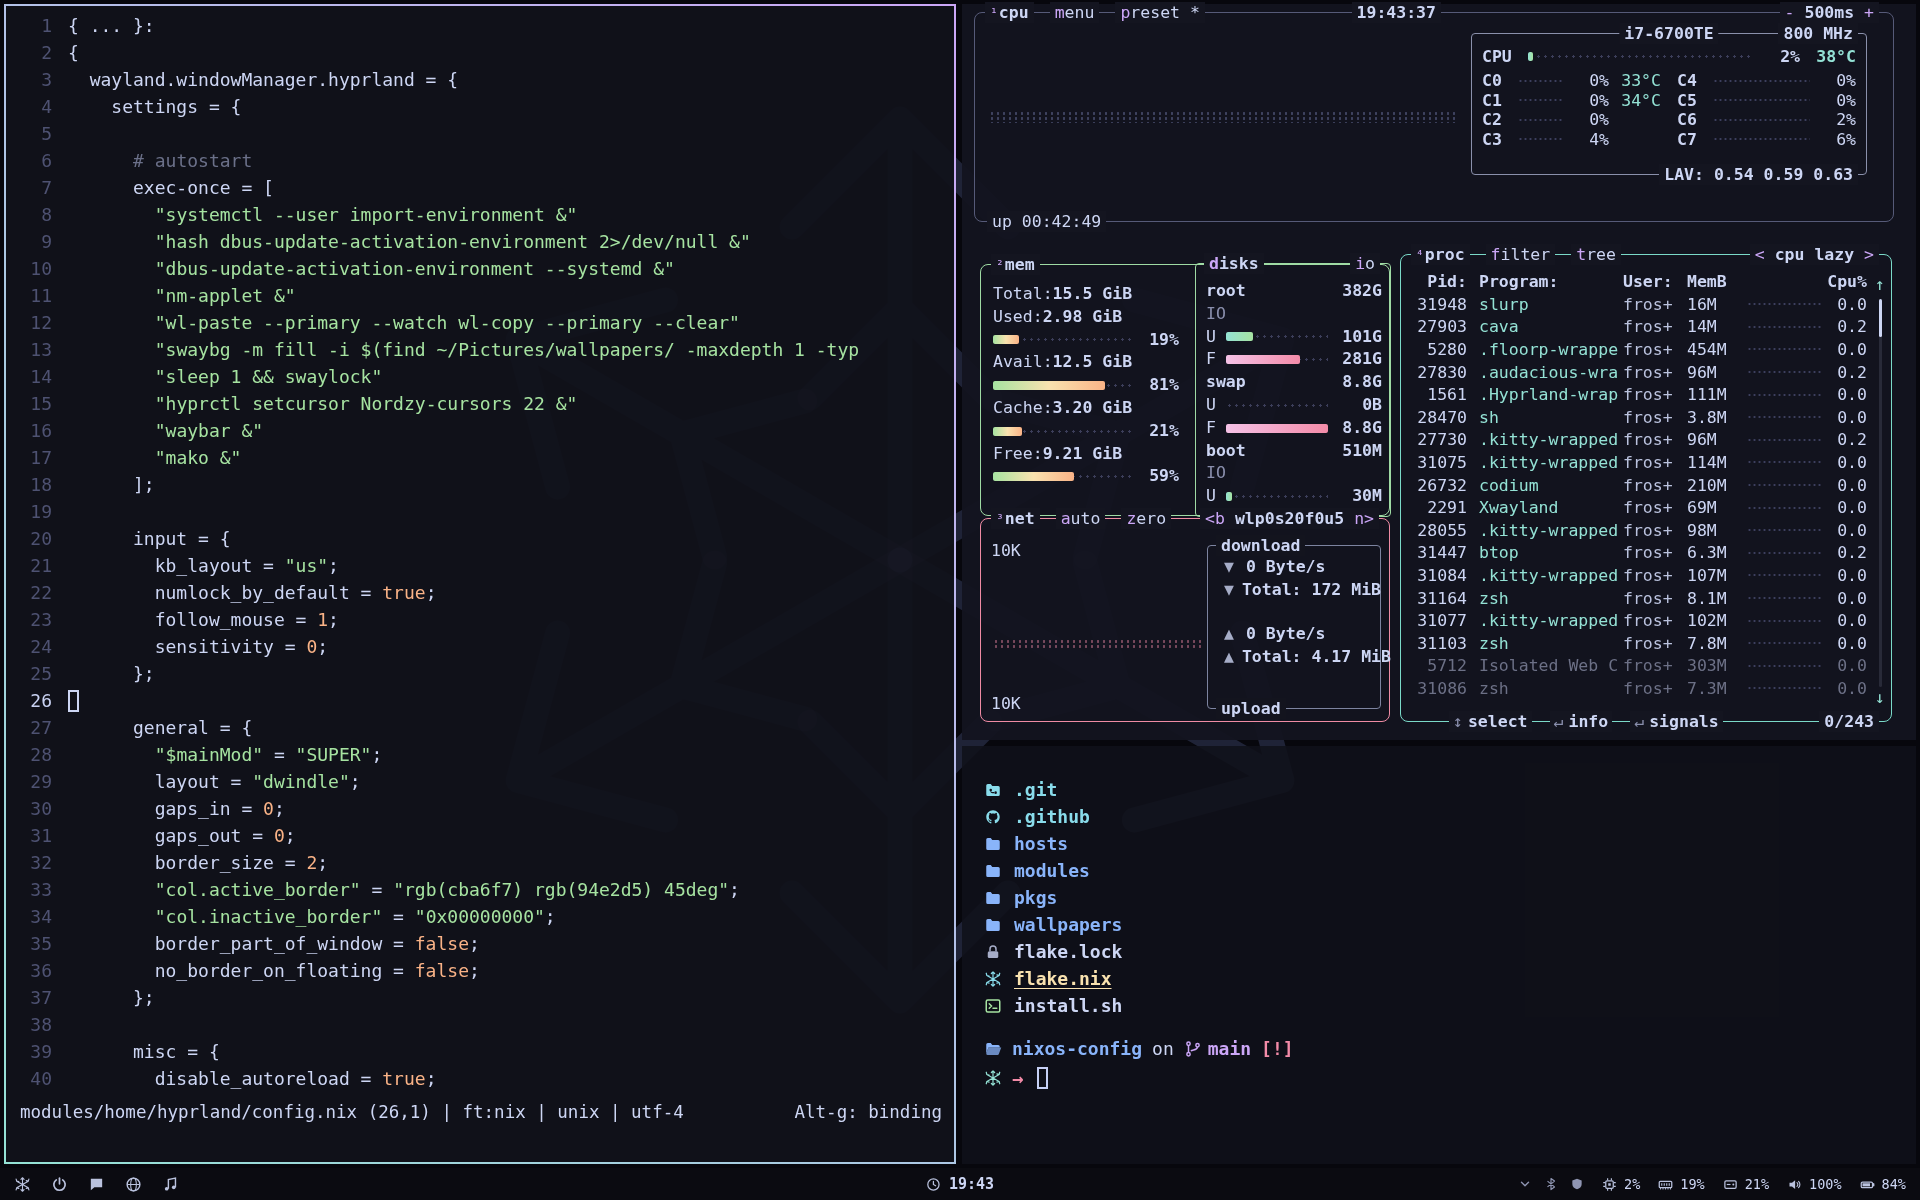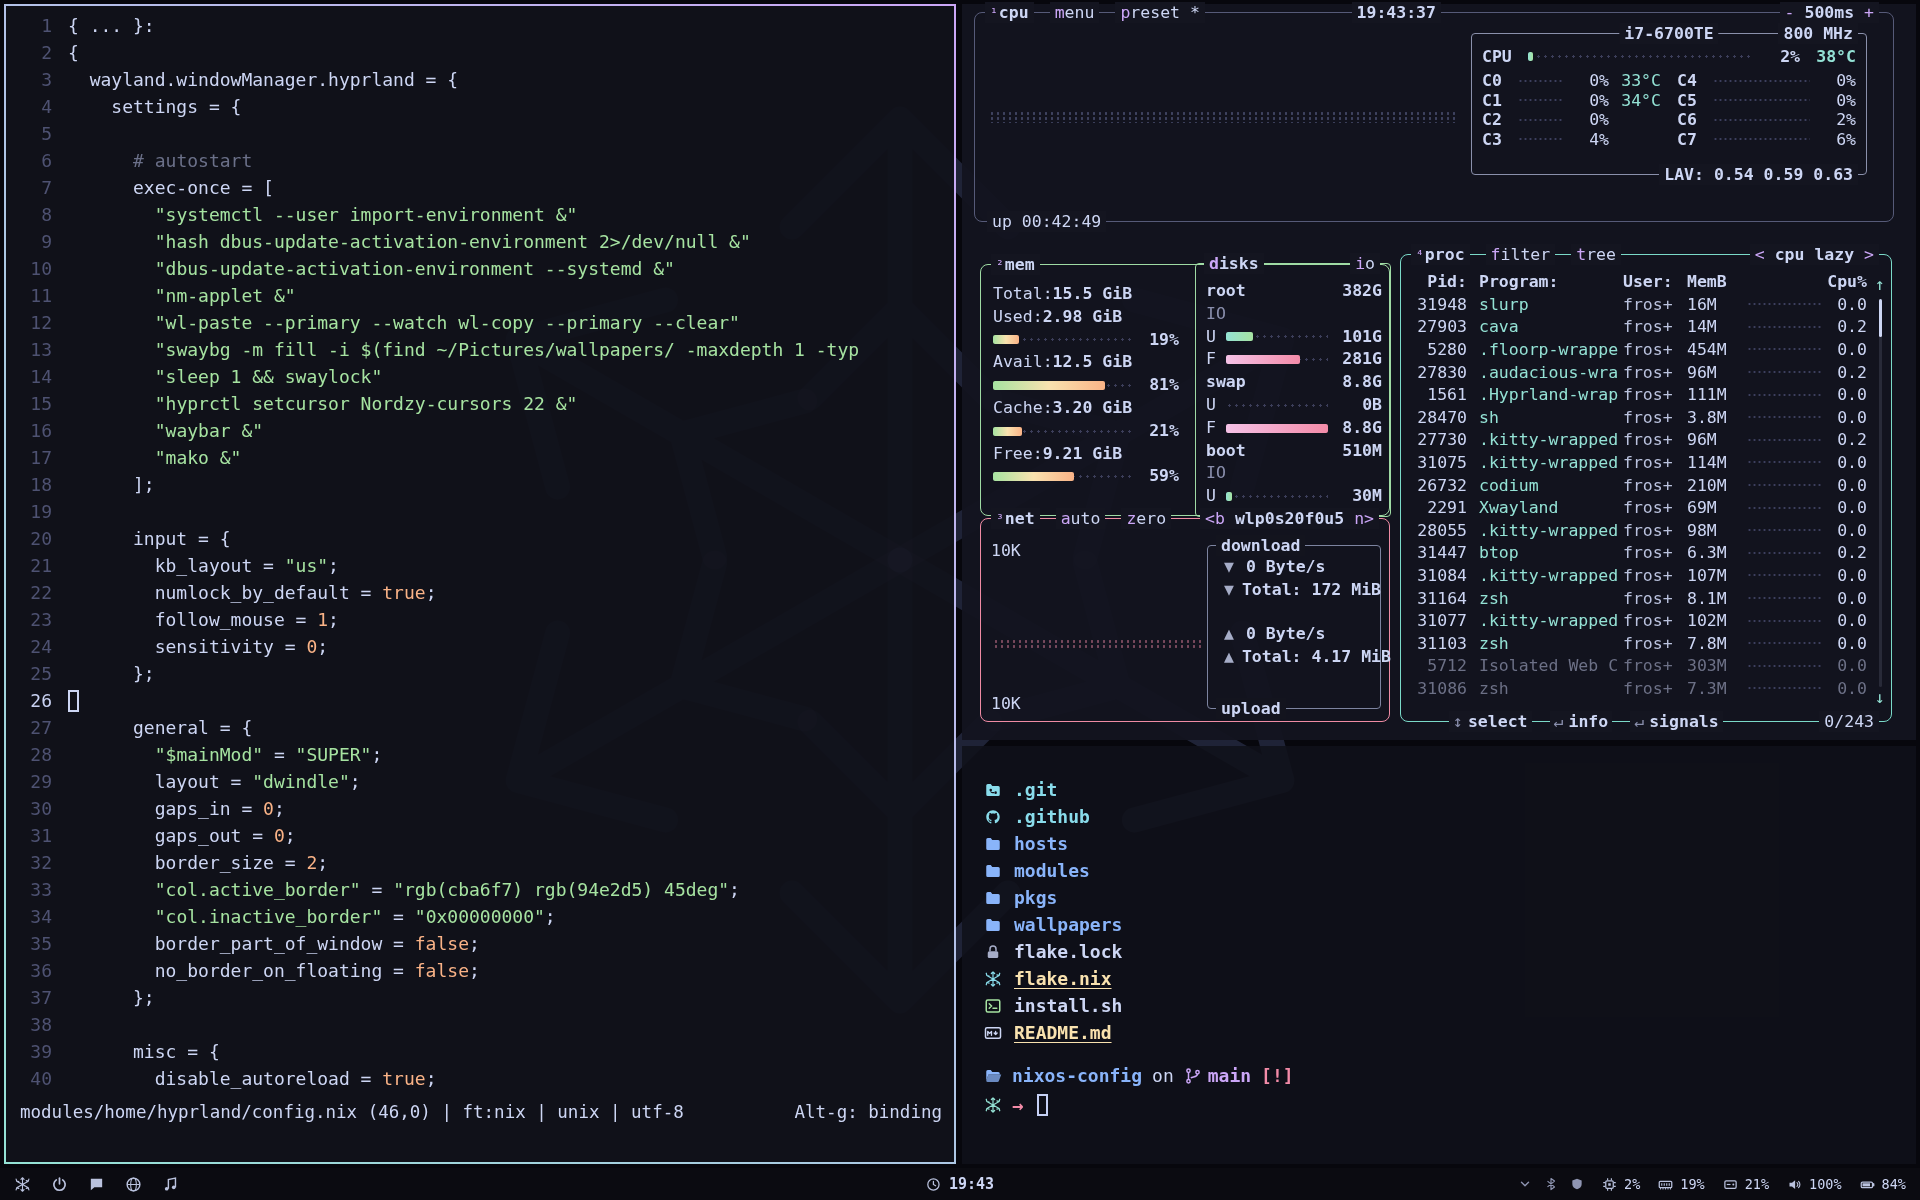--- a/index.html
+++ b/index.html
@@ -104,21 +104,21 @@
   .p-mem,.h-mem{width:56px;flex:none}
   .p-cpu,.h-cpu{width:42px;text-align:right;flex:none}
   .p-scroll-up{position:absolute;right:6px;top:20px;color:var(--teal)}
   .p-scroll-dn{position:absolute;right:6px;bottom:14px;color:var(--teal)}
   .p-track{position:absolute;right:9px;top:44px;bottom:34px;width:3px;background:rgba(205,214,244,.12);border-radius:2px}
   .p-thumb{position:absolute;right:9px;top:44px;width:3px;height:38px;background:#cdd6f4;border-radius:2px}
   .p-footer{position:absolute;bottom:-11px;left:48px;display:flex;gap:18px}
   .pf-item{background:var(--labelbg);padding:0 4px;line-height:21px}
   .pf-item i{font-style:normal;color:#8a8fad;margin-right:5px}
   .pf-item b{color:var(--text)}
-  .p-count{right:12px;font-weight:normal}
+  .p-count{right:12px;font-weight:bold}
 
   
   .termw{font-size:18px}
   #file-list{padding:30px 0 0 22px}
   .f-row{display:flex;align-items:center;gap:12px;height:27px}
   .icon{display:inline-flex;width:18px;height:18px;flex:none}
   .icon svg{width:100%;height:100%}
   .f-name{font-weight:bold}
   .c-blue{color:var(--blue)} .c-cyan{color:var(--cyan)} .c-teal{color:var(--teal)} .c-gray{color:#a6adc8}
   .c-white{color:var(--text)} .c-yellow{color:var(--yellow)} .c-green{color:var(--green)} .c-mauve{color:var(--mauve)} .c-red{color:var(--red)}
@@ -193,21 +193,21 @@
       <div class="ed-line"><span class="ln">33</span><span class="code"><span class="tk-txt">        </span><span class="tk-str">"col.active_border"</span><span class="tk-txt"> = </span><span class="tk-str">"rgb(cba6f7) rgb(94e2d5) 45deg"</span><span class="tk-txt">;</span></span></div>
       <div class="ed-line"><span class="ln">34</span><span class="code"><span class="tk-txt">        </span><span class="tk-str">"col.inactive_border"</span><span class="tk-txt"> = </span><span class="tk-str">"0x00000000"</span><span class="tk-txt">;</span></span></div>
       <div class="ed-line"><span class="ln">35</span><span class="code"><span class="tk-txt">        border_part_of_window = </span><span class="tk-num">false</span><span class="tk-txt">;</span></span></div>
       <div class="ed-line"><span class="ln">36</span><span class="code"><span class="tk-txt">        no_border_on_floating = </span><span class="tk-num">false</span><span class="tk-txt">;</span></span></div>
       <div class="ed-line"><span class="ln">37</span><span class="code"><span class="tk-txt">      };</span></span></div>
       <div class="ed-line"><span class="ln">38</span><span class="code"><span class="tk-txt"></span></span></div>
       <div class="ed-line"><span class="ln">39</span><span class="code"><span class="tk-txt">      misc = {</span></span></div>
       <div class="ed-line"><span class="ln">40</span><span class="code"><span class="tk-txt">        disable_autoreload = </span><span class="tk-num">true</span><span class="tk-txt">;</span></span></div>
     </div>
   <div class="statusline">
-    <span>modules/home/hyprland/config.nix (46,0) | ft:nix | unix | utf-8</span>
+    <span>modules/home/hyprland/config.nix (26,1) | ft:nix | unix | utf-4</span>
     <span>Alt-g: binding</span>
   </div>
 </div>
 
 <div class="pane btopw">
 
   <div class="box cpu-box">
     <div class="toprow">
       <span class="btab"><span class="bidx">¹</span><b>cpu</b></span>
       <span class="btab hl">menu</span>
@@ -665,29 +665,20 @@
         <span class="f-name c-yellow u">flake.nix</span>
       </div>
       <div class="f-row">
         <span class="icon c-green">
           <svg viewBox="0 0 24 24" xmlns="http://www.w3.org/2000/svg">
             <rect x="3" y="4" width="18" height="16" rx="2" fill="none" stroke="currentColor" stroke-width="2"></rect>
             <path d="M7 9l3 3-3 3M12 15h5" stroke="currentColor" stroke-width="2" fill="none" stroke-linecap="round"></path>
           </svg>
         </span>
         <span class="f-name c-white">install.sh</span>
-      </div>
-      <div class="f-row">
-        <span class="icon c-white">
-          <svg viewBox="0 0 24 24" xmlns="http://www.w3.org/2000/svg">
-            <rect x="2" y="5" width="20" height="14" rx="2" fill="none" stroke="currentColor" stroke-width="2"></rect>
-            <path d="M5 15v-5l2.5 2.5L10 10v5M15.5 10v4m0 0-2-2m2 2 2-2" stroke="currentColor" stroke-width="1.8" fill="none" stroke-linecap="round" stroke-linejoin="round"></path>
-          </svg>
-        </span>
-        <span class="f-name c-yellow u">README.md</span>
       </div>
     </div>
   <div class="prompt">
     <span class="icon c-blue"><svg viewBox="0 0 24 24" xmlns="http://www.w3.org/2000/svg">
           <path d="M3 6a2 2 0 0 1 2-2h4l2 2.5h8A2 2 0 0 1 21 8.5V10H6l-3 8z" fill="currentColor"></path>
           <path d="M3 18l3-8h17l-3.2 8.6A2 2 0 0 1 18 20H5a2 2 0 0 1-2-2z" fill="currentColor" opacity=".75"></path>
         </svg></span>
     <span class="c-blue" style="font-weight:bold">nixos-config</span>
     <span class="c-white">on</span>
     <span class="icon c-mauve" style="margin-right:-4px"><svg viewBox="0 0 24 24" xmlns="http://www.w3.org/2000/svg">

